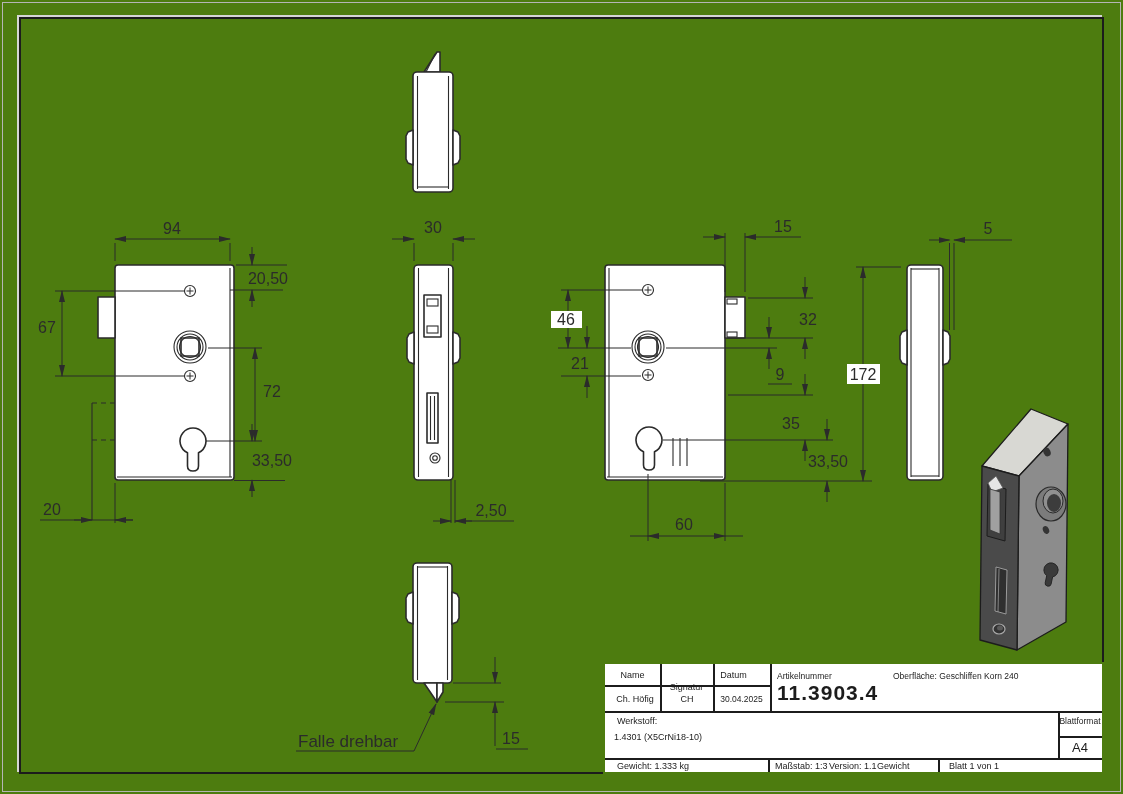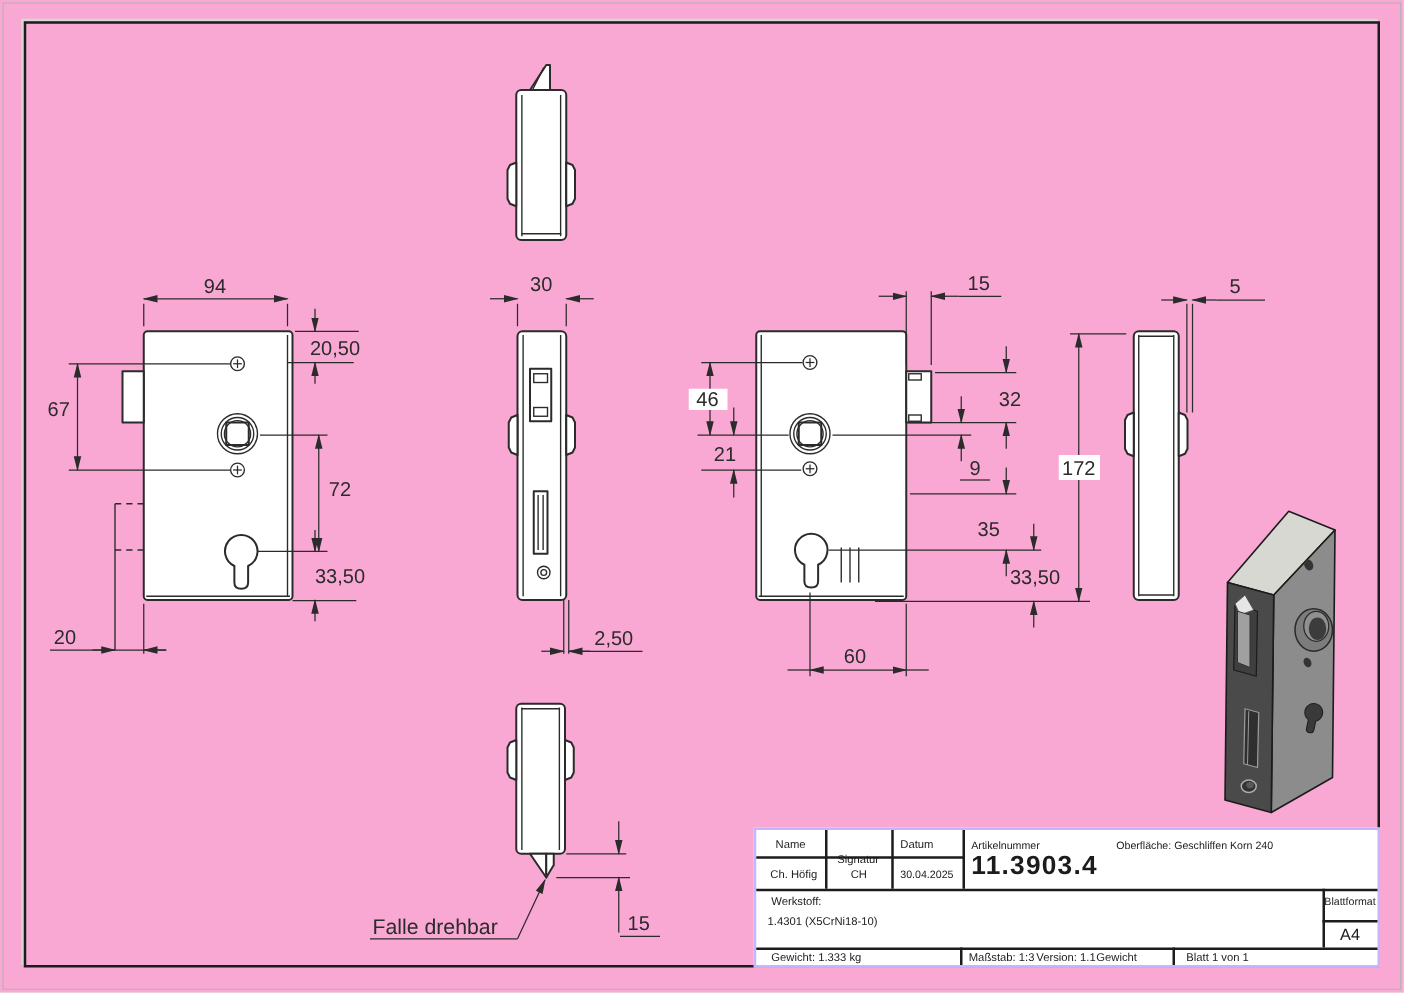--- a/index.html
+++ b/index.html
@@ -1,30 +1,30 @@
 <!DOCTYPE html>
 <html><head>
 <meta charset="utf-8">
 <style>
   html,body{margin:0;padding:0;background:#e8e8e8;}
-  .page{position:relative;width:1123px;height:794px;background:#f9a8d4;overflow:hidden;
+  .page{position:relative;width:1123px;height:794px;background:#4d7c0f;overflow:hidden;
         font-family:"Liberation Sans",sans-serif;}
   .pageedge{position:absolute;left:2px;top:2px;right:2px;bottom:2px;border:1px solid #b5b5b5;pointer-events:none;}
   .frame{position:absolute;left:19px;top:17px;width:1085px;height:757px;border:2px solid #1c1c1c;
          box-sizing:border-box;box-shadow:-2px -2px 0 #d6d6d6;}
   svg{position:absolute;left:0;top:0;}
   svg text{font-family:"Liberation Sans",sans-serif;fill:#2b2b2b;font-size:16px;}
   text.note{font-size:17px;}
   .ol{stroke:#2b2b2b;stroke-width:1.6;fill:#ffffff;stroke-linejoin:round;}
   .oln{stroke:#2b2b2b;stroke-width:1.6;fill:none;stroke-linejoin:round;}
   .tl{stroke:#2b2b2b;stroke-width:1.1;fill:none;}
   .dl{stroke:#2b2b2b;stroke-width:1;fill:none;}
   .dash{stroke:#2b2b2b;stroke-width:1.1;fill:none;stroke-dasharray:5 4;}
   
-  .tblock{position:absolute;left:603px;top:662px;width:501px;height:112px;border:2px solid #c4b5fd;
+  .tblock{position:absolute;left:603px;top:662px;width:501px;height:112px;border:2px solid #4d7c0f;
           box-sizing:border-box;background:#fff;color:#1c1c1c;}
   .tbl{position:absolute;background:#1c1c1c;}
   .tbs{position:absolute;font-size:9px;white-space:nowrap;color:#1c1c1c;}
   .tbc{text-align:center;}
   .artnum{font-size:21px;font-weight:bold;letter-spacing:1px;}
   .a4{font-size:13px;}
   .small{font-size:8.5px;}
 </style>
 </head>
 <body>

